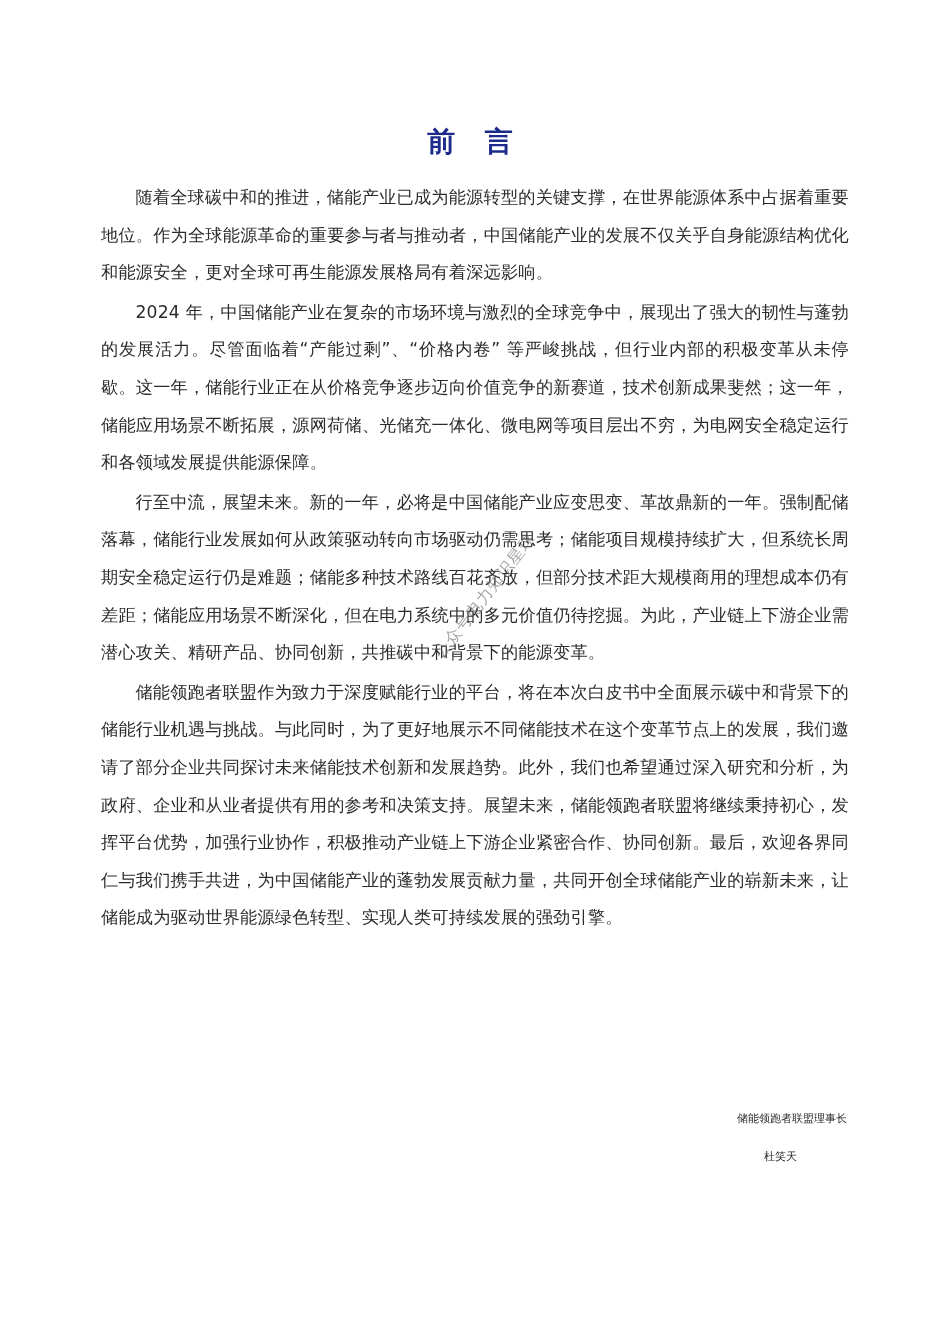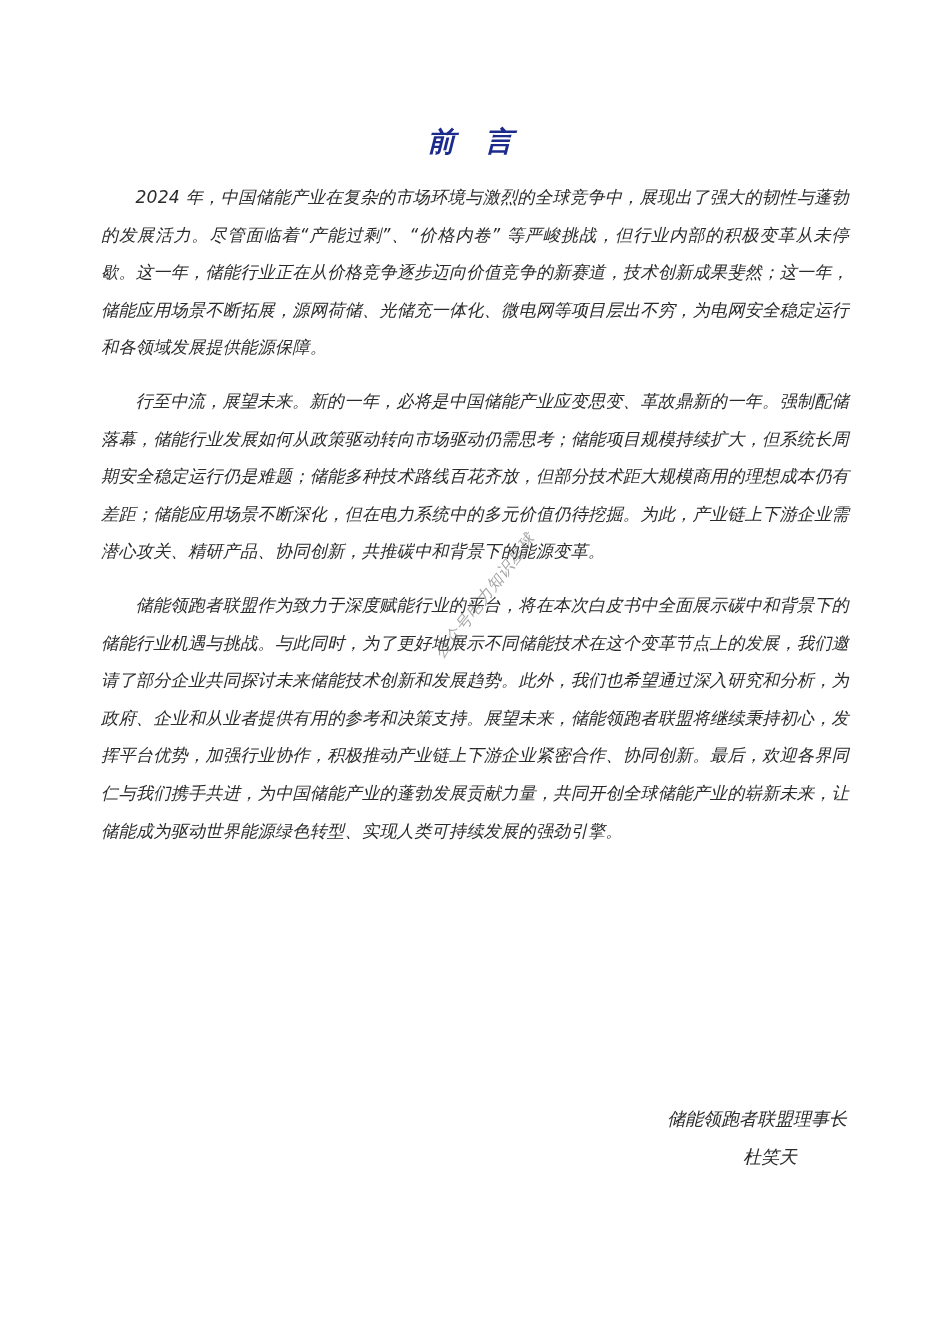--- a/index.html
+++ b/index.html
@@ -13,21 +13,20 @@
       position: relative;
       overflow: hidden;
       font-family: "DejaVu Sans", "Liberation Sans", sans-serif;
       color: #2a2a2a;
     }
     .page {
       position: absolute;
       left: 0; top: 0;
       width: 950px;
       height: 1344px;
-      font-style: italic;
     }
     .title {
       position: absolute;
       top: 120px;
       left: 0;
       width: 950px;
       text-align: center;
       font-size: 28px;
       font-weight: bold;
       color: #1c2a8c;
@@ -43,28 +42,28 @@
     .para {
       margin: 0;
       font-size: 17.2px;
       line-height: 37.6px;
       text-indent: 2em;
       text-align: justify;
       letter-spacing: 0.2px;
       color: #2b2b2b;
     }
     .para + .para {
-      margin-top: 16px;
+      margin-top: 2px;
     }
     .signature {
       position: absolute;
       top: 1100px;
       right: 103px;
       text-align: right;
-      font-size: 18px;
+      font-size: 11px;
       line-height: 38px;
       color: #2b2b2b;
     }
     .signature .name {
       display: block;
       padding-right: 50px;
     }
     .watermark {
       position: absolute;
       left: 430px;
@@ -79,20 +78,21 @@
       letter-spacing: 1px;
     }
   </style>
 </head>
 <body>
 
 <div class="page">
   <div class="title">前 言</div>
 
   <div class="body-text">
+    <p class="para">随着全球碳中和的推进，储能产业已成为能源转型的关键支撑，在世界能源体系中占据着重要地位。作为全球能源革命的重要参与者与推动者，中国储能产业的发展不仅关乎自身能源结构优化和能源安全，更对全球可再生能源发展格局有着深远影响。</p>
     <p class="para">2024 年，中国储能产业在复杂的市场环境与激烈的全球竞争中，展现出了强大的韧性与蓬勃的发展活力。尽管面临着“产能过剩”、“价格内卷” 等严峻挑战，但行业内部的积极变革从未停歇。这一年，储能行业正在从价格竞争逐步迈向价值竞争的新赛道，技术创新成果斐然；这一年，储能应用场景不断拓展，源网荷储、光储充一体化、微电网等项目层出不穷，为电网安全稳定运行和各领域发展提供能源保障。</p>
     <p class="para">行至中流，展望未来。新的一年，必将是中国储能产业应变思变、革故鼎新的一年。强制配储落幕，储能行业发展如何从政策驱动转向市场驱动仍需思考；储能项目规模持续扩大，但系统长周期安全稳定运行仍是难题；储能多种技术路线百花齐放，但部分技术距大规模商用的理想成本仍有差距；储能应用场景不断深化，但在电力系统中的多元价值仍待挖掘。为此，产业链上下游企业需潜心攻关、精研产品、协同创新，共推碳中和背景下的能源变革。</p>
     <p class="para">储能领跑者联盟作为致力于深度赋能行业的平台，将在本次白皮书中全面展示碳中和背景下的储能行业机遇与挑战。与此同时，为了更好地展示不同储能技术在这个变革节点上的发展，我们邀请了部分企业共同探讨未来储能技术创新和发展趋势。此外，我们也希望通过深入研究和分析，为政府、企业和从业者提供有用的参考和决策支持。展望未来，储能领跑者联盟将继续秉持初心，发挥平台优势，加强行业协作，积极推动产业链上下游企业紧密合作、协同创新。最后，欢迎各界同仁与我们携手共进，为中国储能产业的蓬勃发展贡献力量，共同开创全球储能产业的崭新未来，让储能成为驱动世界能源绿色转型、实现人类可持续发展的强劲引擎。</p>
   </div>
 
   <div class="signature">
     <span>储能领跑者联盟理事长</span><br>
     <span class="name">杜笑天</span>
   </div>
 

